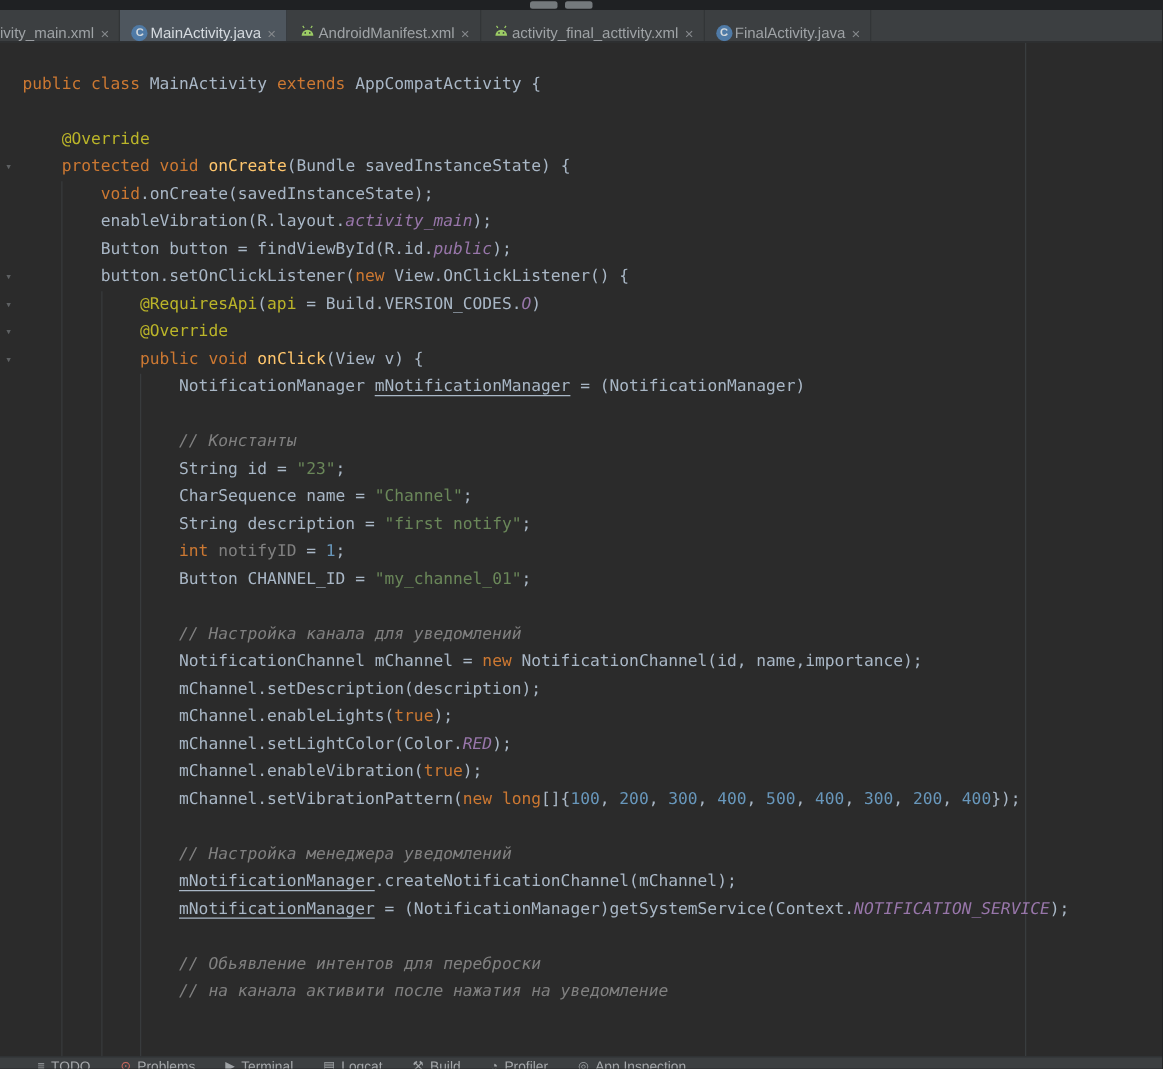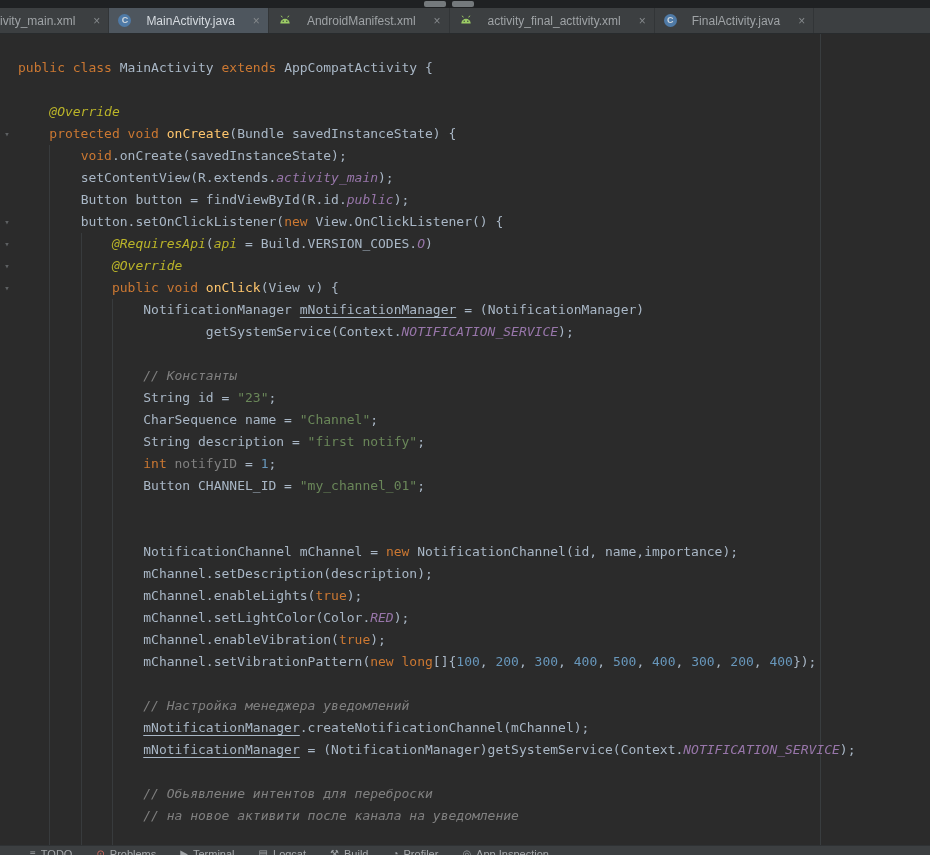--- a/index.html
+++ b/index.html
@@ -13,21 +13,21 @@
   .topstrip { position:absolute; left:0; top:0; width:930px; height:8px; background:#1f2123; z-index:5; }
   .toolstub { position:absolute; top:1px; width:22px; height:6px; border-radius:2px; background:#84888c; opacity:.85; }
   
   .tabbar {
     position:absolute; left:0; top:8px; width:930px; height:26px;
     background:var(--tabbar-bg,#3c3f41);
     border-bottom:1px solid #282b2d;
     display:flex; align-items:stretch; overflow:hidden; z-index:4;
   }
   .tab {
-    display:flex; align-items:center; gap:15px;
+    display:flex; align-items:flex-end; gap:2px;
     padding:0 8px 0 9px; border-right:1px solid #323537;
     color:var(--tab-text,#9fa3a6); font-size:12px; white-space:nowrap;
     cursor:default;
   }
   .tab.sel { background:var(--tab-selected-bg,#4e565e); color:var(--tab-text-selected,#d6dbe0); }
   .tab.first { padding-left:0; }
   .tlabel { pointer-events:none; }
   .tclose { color:#85898c; font-size:12px; margin-left:3px; line-height:1; }
   .ticon { display:inline-flex; width:14px; height:14px; align-items:center; justify-content:center; flex:0 0 auto; }
   .ticon.cls { width:13px; height:13px; border-radius:50%; background:var(--class-icon-bg,#4f7aa6);
@@ -39,21 +39,21 @@
   .editor { position:absolute; left:0; top:34px; width:930px; height:811px; background:var(--editor-bg,#2b2b2b); overflow:hidden; }
   .guide { position:absolute; width:1px; background:#383b3d; }
   .margin-guide { position:absolute; top:0; bottom:0; width:1px; background:var(--margin-guide,#393d3f); }
   .code { position:absolute; left:0; top:0; width:930px; padding-top:23px; font-family:"DejaVu Sans Mono", monospace; font-size:13px; }
   .line { display:flex; height:22px; line-height:22px; white-space:pre; }
   .fold { display:inline-block; width:14px; flex:0 0 14px; color:var(--fold,#5e6163); font-size:9px; text-align:center; line-height:22px; }
   .lt { display:inline-block; padding-left:4px; }
   .tk-k { color:var(--kw,#cc7832); }
   .tk-d { color:var(--def,#a9b7c6); }
   .tk-m { color:var(--method,#ffc66d); }
-  .tk-a { color:var(--ann,#bbb529);font-style:italic; }
+  .tk-a { color:var(--ann,#bbb529); }
   .tk-s { color:var(--str,#6a8759); }
   .tk-n { color:var(--num,#6897bb); }
   .tk-c { color:var(--com,#808080);font-style:italic; }
   .tk-f { color:var(--const,#9876aa); font-style:italic; }
   .tk-u { color:var(--def,#a9b7c6); text-decoration:underline; text-underline-offset:3px; }
   .tk-g { color:var(--gray,#808080); }
   
   .statusbar {
     position:absolute; left:0; top:845px; width:930px; height:24px;
     background:var(--statusbar-bg,#3c3f41); border-top:1px solid #2f3234;
@@ -120,50 +120,49 @@
     <div class="guide" style="left:49px;  top:111px; height:704px;"></div>
     <div class="guide" style="left:81px;  top:199px; height:616px;"></div>
     <div class="guide" style="left:112px; top:265px; height:550px;"></div>
     <div class="margin-guide" style="left:820px;"></div>
     <div class="code" id="code">
         <div class="line"><span class="fold"></span><span class="lt"><span></span><span class="tk-k">public</span><span class="tk-d"> </span><span class="tk-k">class</span><span class="tk-d"> MainActivity </span><span class="tk-k">extends</span><span class="tk-d"> AppCompatActivity {</span></span></div>
         <div class="line"><span class="fold"></span><span class="lt"><span></span></span></div>
         <div class="line"><span class="fold"></span><span class="lt"><span>    </span><span class="tk-a">@Override</span></span></div>
         <div class="line"><span class="fold">▾</span><span class="lt"><span>    </span><span class="tk-k">protected</span><span class="tk-d"> </span><span class="tk-k">void</span><span class="tk-d"> </span><span class="tk-m">onCreate</span><span class="tk-d">(Bundle savedInstanceState) {</span></span></div>
         <div class="line"><span class="fold"></span><span class="lt"><span>        </span><span class="tk-k">void</span><span class="tk-d">.onCreate(savedInstanceState);</span></span></div>
-        <div class="line"><span class="fold"></span><span class="lt"><span>        </span><span class="tk-d">setContentView(R.extends.</span><span class="tk-f">activity_main</span><span class="tk-d">);</span></span></div>
+        <div class="line"><span class="fold"></span><span class="lt"><span>        </span><span class="tk-d">enableVibration(R.layout.</span><span class="tk-f">activity_main</span><span class="tk-d">);</span></span></div>
         <div class="line"><span class="fold"></span><span class="lt"><span>        </span><span class="tk-d">Button button = findViewById(R.id.</span><span class="tk-f">public</span><span class="tk-d">);</span></span></div>
         <div class="line"><span class="fold">▾</span><span class="lt"><span>        </span><span class="tk-d">button.setOnClickListener(</span><span class="tk-k">new</span><span class="tk-d"> View.OnClickListener() {</span></span></div>
         <div class="line"><span class="fold">▾</span><span class="lt"><span>            </span><span class="tk-a">@RequiresApi</span><span class="tk-d">(</span><span class="tk-a">api</span><span class="tk-d"> = Build.VERSION_CODES.</span><span class="tk-f">O</span><span class="tk-d">)</span></span></div>
         <div class="line"><span class="fold">▾</span><span class="lt"><span>            </span><span class="tk-a">@Override</span></span></div>
         <div class="line"><span class="fold">▾</span><span class="lt"><span>            </span><span class="tk-k">public</span><span class="tk-d"> </span><span class="tk-k">void</span><span class="tk-d"> </span><span class="tk-m">onClick</span><span class="tk-d">(View v) {</span></span></div>
         <div class="line"><span class="fold"></span><span class="lt"><span>                </span><span class="tk-d">NotificationManager </span><span class="tk-u">mNotificationManager</span><span class="tk-d"> = (NotificationManager)</span></span></div>
-        <div class="line"><span class="fold"></span><span class="lt"><span>                        </span><span class="tk-d">getSystemService(Context.</span><span class="tk-f">NOTIFICATION_SERVICE</span><span class="tk-d">);</span></span></div>
         <div class="line"><span class="fold"></span><span class="lt"><span></span></span></div>
         <div class="line"><span class="fold"></span><span class="lt"><span>                </span><span class="tk-c">// Константы</span></span></div>
         <div class="line"><span class="fold"></span><span class="lt"><span>                </span><span class="tk-d">String id = </span><span class="tk-s">"23"</span><span class="tk-d">;</span></span></div>
         <div class="line"><span class="fold"></span><span class="lt"><span>                </span><span class="tk-d">CharSequence name = </span><span class="tk-s">"Channel"</span><span class="tk-d">;</span></span></div>
         <div class="line"><span class="fold"></span><span class="lt"><span>                </span><span class="tk-d">String description = </span><span class="tk-s">"first notify"</span><span class="tk-d">;</span></span></div>
         <div class="line"><span class="fold"></span><span class="lt"><span>                </span><span class="tk-k">int</span><span class="tk-d"> </span><span class="tk-g">notifyID</span><span class="tk-d"> = </span><span class="tk-n">1</span><span class="tk-d">;</span></span></div>
         <div class="line"><span class="fold"></span><span class="lt"><span>                </span><span class="tk-d">Button CHANNEL_ID = </span><span class="tk-s">"my_channel_01"</span><span class="tk-d">;</span></span></div>
         <div class="line"><span class="fold"></span><span class="lt"><span></span></span></div>
-        <div class="line"><span class="fold"></span></div>
+        <div class="line"><span class="fold"></span><span class="lt"><span>                </span><span class="tk-c">// Настройка канала для уведомлений</span></span></div>
         <div class="line"><span class="fold"></span><span class="lt"><span>                </span><span class="tk-d">NotificationChannel mChannel = </span><span class="tk-k">new</span><span class="tk-d"> NotificationChannel(id, name,importance);</span></span></div>
         <div class="line"><span class="fold"></span><span class="lt"><span>                </span><span class="tk-d">mChannel.setDescription(description);</span></span></div>
         <div class="line"><span class="fold"></span><span class="lt"><span>                </span><span class="tk-d">mChannel.enableLights(</span><span class="tk-k">true</span><span class="tk-d">);</span></span></div>
         <div class="line"><span class="fold"></span><span class="lt"><span>                </span><span class="tk-d">mChannel.setLightColor(Color.</span><span class="tk-f">RED</span><span class="tk-d">);</span></span></div>
         <div class="line"><span class="fold"></span><span class="lt"><span>                </span><span class="tk-d">mChannel.enableVibration(</span><span class="tk-k">true</span><span class="tk-d">);</span></span></div>
         <div class="line"><span class="fold"></span><span class="lt"><span>                </span><span class="tk-d">mChannel.setVibrationPattern(</span><span class="tk-k">new</span><span class="tk-d"> </span><span class="tk-k">long</span><span class="tk-d">[]{</span><span class="tk-n">100</span><span class="tk-d">, </span><span class="tk-n">200</span><span class="tk-d">, </span><span class="tk-n">300</span><span class="tk-d">, </span><span class="tk-n">400</span><span class="tk-d">, </span><span class="tk-n">500</span><span class="tk-d">, </span><span class="tk-n">400</span><span class="tk-d">, </span><span class="tk-n">300</span><span class="tk-d">, </span><span class="tk-n">200</span><span class="tk-d">, </span><span class="tk-n">400</span><span class="tk-d">});</span></span></div>
         <div class="line"><span class="fold"></span><span class="lt"><span></span></span></div>
         <div class="line"><span class="fold"></span><span class="lt"><span>                </span><span class="tk-c">// Настройка менеджера уведомлений</span></span></div>
         <div class="line"><span class="fold"></span><span class="lt"><span>                </span><span class="tk-u">mNotificationManager</span><span class="tk-d">.createNotificationChannel(mChannel);</span></span></div>
         <div class="line"><span class="fold"></span><span class="lt"><span>                </span><span class="tk-u">mNotificationManager</span><span class="tk-d"> = (NotificationManager)getSystemService(Context.</span><span class="tk-f">NOTIFICATION_SERVICE</span><span class="tk-d">);</span></span></div>
         <div class="line"><span class="fold"></span><span class="lt"><span></span></span></div>
         <div class="line"><span class="fold"></span><span class="lt"><span>                </span><span class="tk-c">// Обьявление интентов для переброски</span></span></div>
-        <div class="line"><span class="fold"></span><span class="lt"><span>                </span><span class="tk-c">// на новое активити после канала на уведомление</span></span></div>
+        <div class="line"><span class="fold"></span><span class="lt"><span>                </span><span class="tk-c">// на канала активити после нажатия на уведомление</span></span></div>
       </div>
   </div>
 
   <div class="statusbar" id="statusbar">
       <div class="toolbtn">
         <span class="tglyph" style="color: rgb(159, 163, 166);">≡</span>
         <span>TODO</span>
       </div>
       <div class="toolbtn">
         <span class="tglyph" style="color: rgb(207, 106, 96);">⊙</span>

